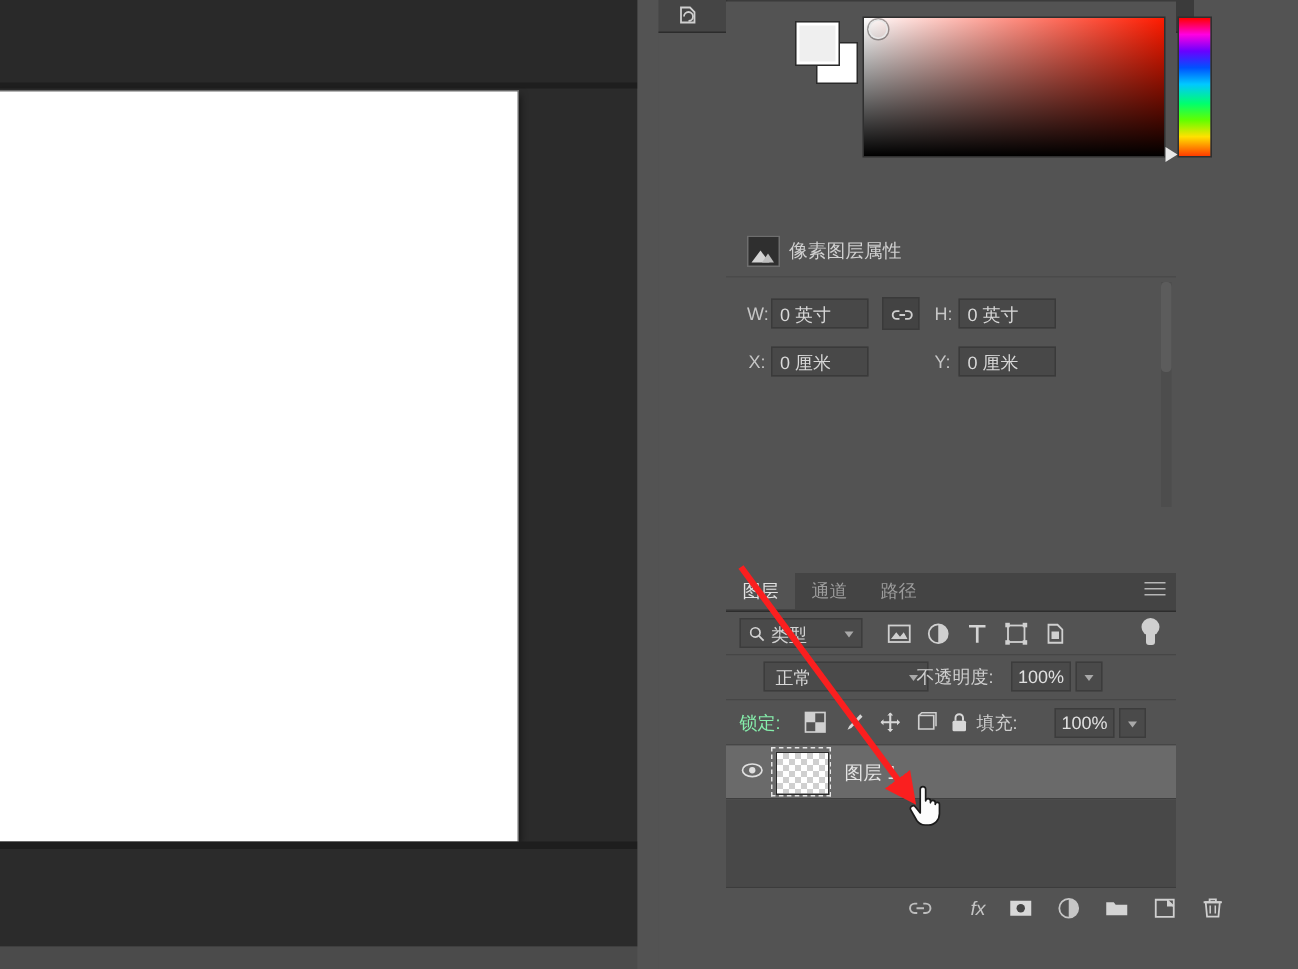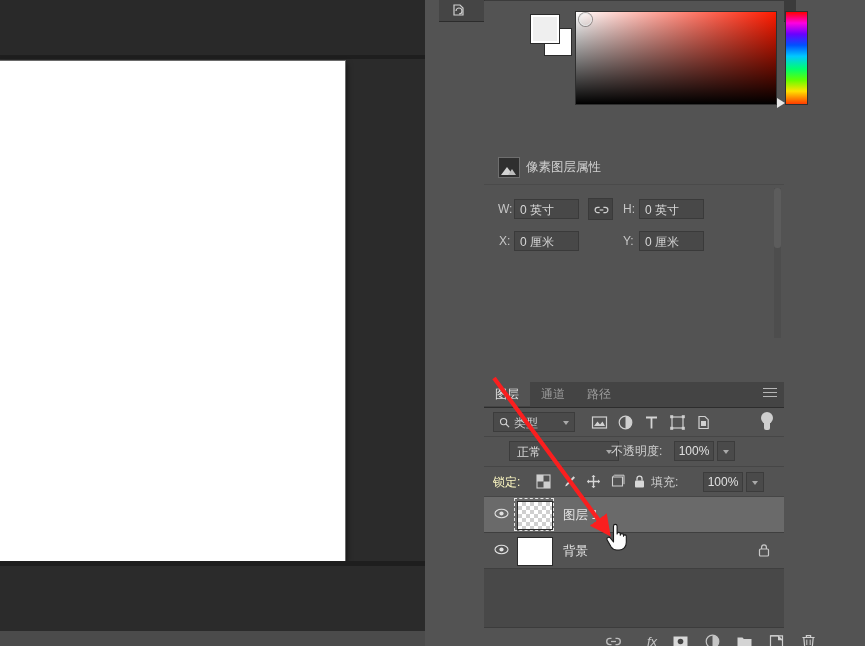--- a/index.html
+++ b/index.html
@@ -105,21 +105,21 @@
     border-left:3.5px solid transparent;border-right:3.5px solid transparent;border-top:4px solid #a9a9a9;}
   #opacity-label{position:absolute;left:127px;top:6px;font-size:12px;color:#cfcfcf;}
   #opacity-value{position:absolute;left:190px;top:4px;width:40px;height:20px;line-height:19px;text-align:center;
     background:#4a4a4a;border:1px solid #3c3c3c;box-sizing:border-box;font-size:12px;color:#e0e0e0;cursor:text;}
   #opacity-car{position:absolute;left:233px;top:4px;width:18px;height:20px;background:#4a4a4a;
     border:1px solid #3c3c3c;box-sizing:border-box;cursor:pointer;}
   #opacity-car .c{position:absolute;left:5px;top:8px;width:0;height:0;
     border-left:3.5px solid transparent;border-right:3.5px solid transparent;border-top:4px solid #a9a9a9;}
 
   #lock-row{position:relative;height:29px;background:#535353;border-bottom:1px solid #464646;}
-  #lock-label{position:absolute;left:9px;top:7px;font-size:12px;color:#fef9c3;}
+  #lock-label{position:absolute;left:9px;top:7px;font-size:12px;color:#86efac;}
   .lockic{position:absolute;top:7px;width:15px;height:15px;cursor:pointer;}
   #fill-label{position:absolute;left:167px;top:7px;font-size:12px;color:#cfcfcf;}
   #fill-value{position:absolute;left:219px;top:5px;width:40px;height:20px;line-height:19px;text-align:center;
     background:#4a4a4a;border:1px solid #3c3c3c;box-sizing:border-box;font-size:12px;color:#e0e0e0;cursor:text;}
   #fill-car{position:absolute;left:262px;top:5px;width:18px;height:20px;background:#4a4a4a;
     border:1px solid #3c3c3c;box-sizing:border-box;cursor:pointer;}
   #fill-car .c{position:absolute;left:5px;top:8px;width:0;height:0;
     border-left:3.5px solid transparent;border-right:3.5px solid transparent;border-top:4px solid #a9a9a9;}
   .layer-row{position:relative;height:35px;border-bottom:1px solid #3f3f3f;cursor:pointer;}
   .layer-row.selected{background:#6a6a6a;}
@@ -347,36 +347,20 @@
           <span class="eye">
             <svg viewBox="0 0 15 11">
               <ellipse cx="7.5" cy="5.5" rx="6.5" ry="4.2" fill="none" stroke="#e0e0e0" stroke-width="1.1"></ellipse>
               <circle cx="7.5" cy="5.5" r="2.1" fill="#e0e0e0"></circle>
             </svg>
           </span>
           <span class="thumb-sel-frame"></span>
           <span class="thumb checker"></span>
           <span class="lname">图层 1</span>
         </div>
-        <div class="layer-row">
-          <span class="eye">
-            <svg viewBox="0 0 15 11">
-              <ellipse cx="7.5" cy="5.5" rx="6.5" ry="4.2" fill="none" stroke="#e0e0e0" stroke-width="1.1"></ellipse>
-              <circle cx="7.5" cy="5.5" r="2.1" fill="#e0e0e0"></circle>
-            </svg>
-          </span>
-          <span class="thumb"></span>
-          <span class="lname">背景</span>
-          <span class="lock-badge">
-            <svg viewBox="0 0 12 14">
-              <rect x="1.5" y="6" width="9" height="7" rx="1" fill="none" stroke="#c9c9c9" stroke-width="1.2"></rect>
-              <path d="M3.6 6V4.2a2.4 2.4 0 0 1 4.8 0V6" fill="none" stroke="#c9c9c9" stroke-width="1.2"></path>
-            </svg>
-          </span>
-        </div>
         <div id="list-empty"></div>
       </div>
 
       <div id="layers-bottom">
         <span class="botic" style="left:121px;">
           <svg viewBox="0 0 17 17">
             <path d="M6 8.5h5" stroke="#bdbdbd" stroke-width="1.3" fill="none"></path>
             <path d="M6.5 5.4H4.8a3.1 3.1 0 0 0 0 6.2h1.7" stroke="#bdbdbd" stroke-width="1.3" fill="none"></path>
             <path d="M10.5 5.4h1.7a3.1 3.1 0 0 1 0 6.2h-1.7" stroke="#bdbdbd" stroke-width="1.3" fill="none"></path>
           </svg>

